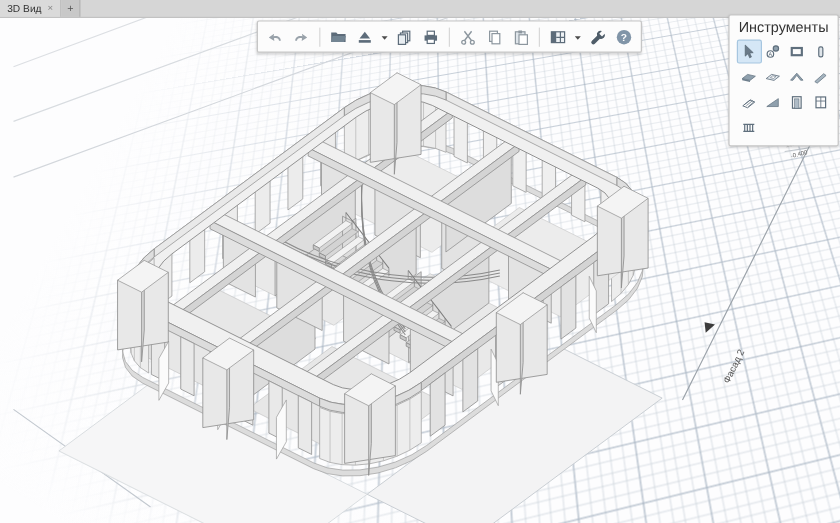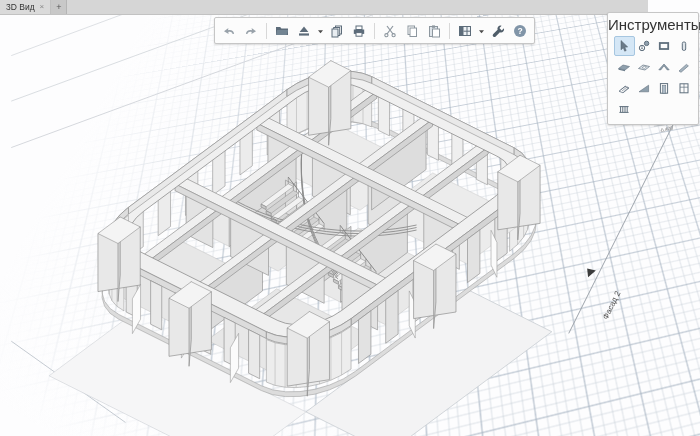--- a/index.html
+++ b/index.html
@@ -1,19 +1,19 @@
 <!DOCTYPE html>
 <html><head>
 <meta charset="utf-8">
 <style>
   html,body{margin:0;padding:0;}
   body{width:700px;height:436px;position:relative;overflow:hidden;background:#fdfdfe;
        font-family:"Liberation Sans",sans-serif;-webkit-font-smoothing:antialiased;}
   
-  .tabbar{position:absolute;left:0;top:0;width:648px;height:14px;background:#d6d6d6;
+  .tabbar{position:absolute;left:0;top:0;width:700px;height:14px;background:#d6d6d6;
           border-bottom:1px solid #c2c2c2;display:flex;align-items:stretch;z-index:30;}
   .tab{display:flex;align-items:center;gap:5px;padding:0 6px;background:#dadada;
        border-right:1px solid #c0c0c0;font-size:8.5px;color:#333;}
   .tab .close{color:#888;font-size:8px;line-height:1;cursor:default;}
   .newtab{width:15px;display:flex;align-items:center;justify-content:center;background:#c8c8c8;
           border-right:1px solid #b5b5b5;font-size:9px;color:#555;}
   
   .canvas{position:absolute;left:0;top:14px;width:700px;height:422px;overflow:hidden;background:#fdfdfe;}
   .ground{position:absolute;left:-750px;top:-520px;width:2300px;height:1700px;
     background:
@@ -32,21 +32,21 @@
   .toolbar{position:absolute;left:214px;top:17px;height:25px;z-index:40;background:#fcfcfc;
            border:1px solid #c6c6c6;border-radius:2px;box-shadow:0 1px 2px rgba(0,0,0,.14);
            display:flex;align-items:center;padding:0 5px;gap:4px;}
   .tbtn{width:18px;height:19px;display:flex;align-items:center;justify-content:center;border-radius:2px;}
   .tsep{width:1px;height:16px;background:#d8d8d8;margin:0 2px;}
   .caret{width:7px;height:19px;display:flex;align-items:center;justify-content:center;}
   
   .tools{position:absolute;left:607px;top:12px;width:90px;z-index:40;background:#fcfcfc;
          border:1px solid #c6c6c6;border-radius:2px;box-shadow:0 1px 2px rgba(0,0,0,.14);
          padding:3px 0 5px 0;}
-  .tools-title{font-size:15px;color:#333;text-align:center;margin-bottom:3px;}
+  .tools-title{font-size:12px;color:#333;text-align:center;margin-bottom:3px;}
   .tools-grid{display:grid;grid-template-columns:repeat(4,19px);gap:1px;justify-content:center;}
   .tool{width:19px;height:18px;display:flex;align-items:center;justify-content:center;
         border:1px solid transparent;border-radius:2px;}
   .tool.selected{background:#d5e7f6;border-color:#a6c6e0;}
   
   .facade-label{position:absolute;left:601px;top:317px;font-size:8px;color:#555;white-space:nowrap;
                 transform:rotate(-64deg);transform-origin:0 0;z-index:5;}
   .elev{position:absolute;font-size:5px;color:#6a6a6a;white-space:nowrap;
         transform:rotate(-13deg);z-index:5;}
   .elev.e1{left:655px;top:117px;}

